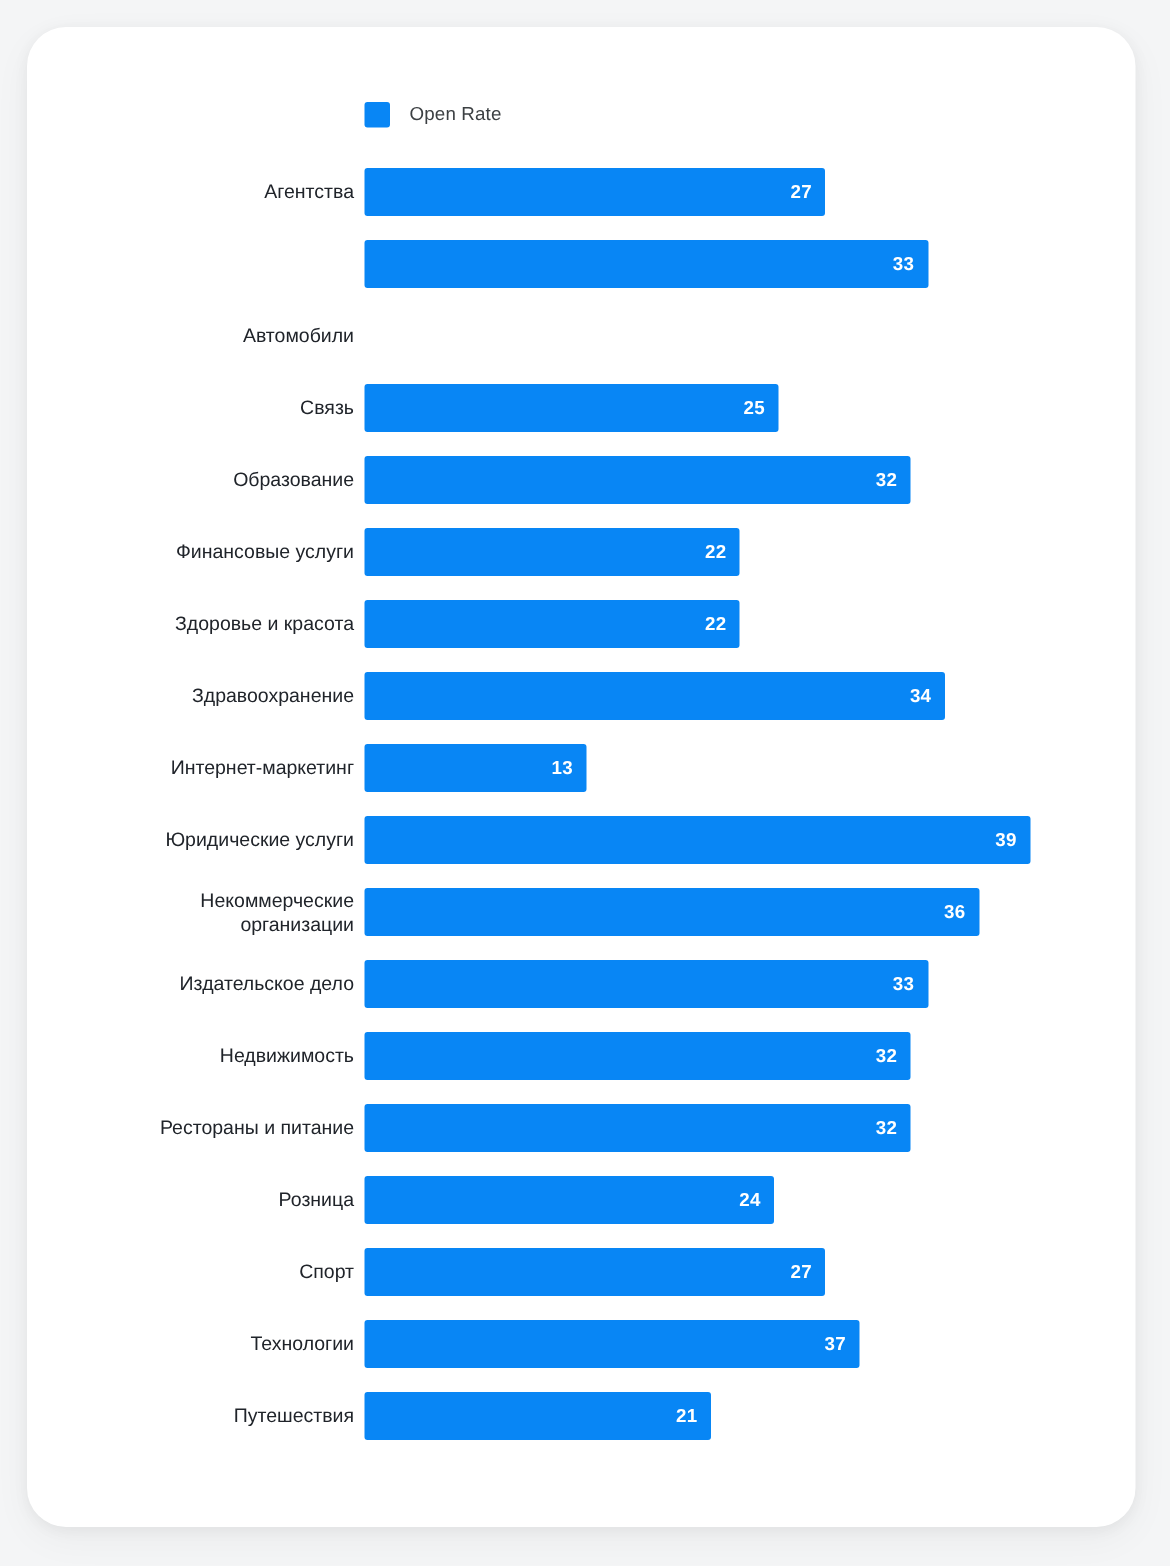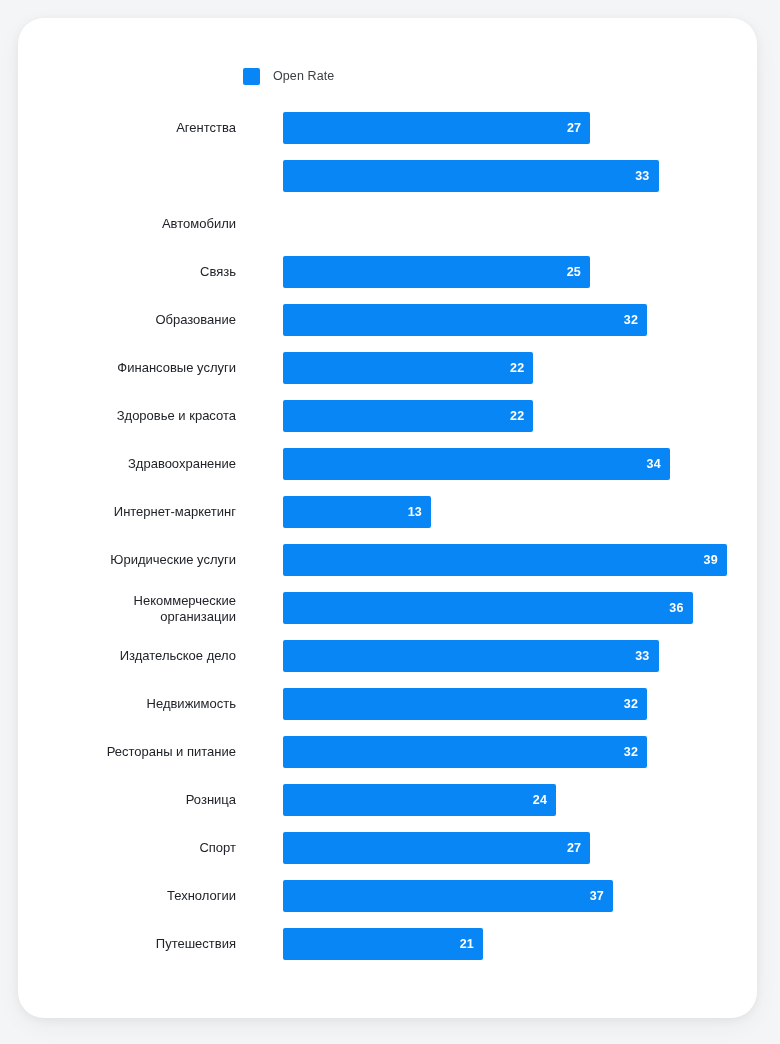--- a/index.html
+++ b/index.html
@@ -51,21 +51,20 @@
   #plot {
     position: absolute;
     left: 0;
     top: 94px;
     width: 739px;
   }
   .row {
     position: relative;
     height: 32px;
     margin-bottom: 16px;
-    margin-left: 40px;
   }
   .cat-label {
     position: absolute;
     right: 521px;            
     top: 50%;
     transform: translateY(-50%);
     width: 220px;
     text-align: right;
     font-size: 13px;
     line-height: 15.5px;
@@ -112,21 +111,21 @@
       <div class="row">
         <div class="bar" style="width: 375.54px; background: rgb(8, 134, 245);">
           <span class="bar-value">33</span>
         </div>
       </div>
       <div class="row">
         <div class="cat-label">Автомобили</div>
       </div>
       <div class="row">
         <div class="cat-label">Связь</div>
-        <div class="bar" style="width: 307px; background: rgb(8, 134, 245); padding-left: 39px;">
+        <div class="bar" style="width: 276px; background: rgb(8, 134, 245); padding-left: 39px;">
           <span class="bar-value">25</span>
         </div>
       </div>
       <div class="row">
         <div class="cat-label">Образование</div>
         <div class="bar" style="width: 364.16px; background: rgb(8, 134, 245);">
           <span class="bar-value">32</span>
         </div>
       </div>
       <div class="row">
@@ -197,19 +196,19 @@
         </div>
       </div>
       <div class="row">
         <div class="cat-label">Технологии</div>
         <div class="bar" style="width: 330.02px; background: rgb(8, 134, 245);">
           <span class="bar-value">37</span>
         </div>
       </div>
       <div class="row">
         <div class="cat-label">Путешествия</div>
-        <div class="bar" style="width: 200px; background: rgb(8, 134, 245);">
+        <div class="bar" style="width: 231px; background: rgb(8, 134, 245);">
           <span class="bar-value">21</span>
         </div>
       </div>
     </div>
 
 </div>
 
 </body></html>

